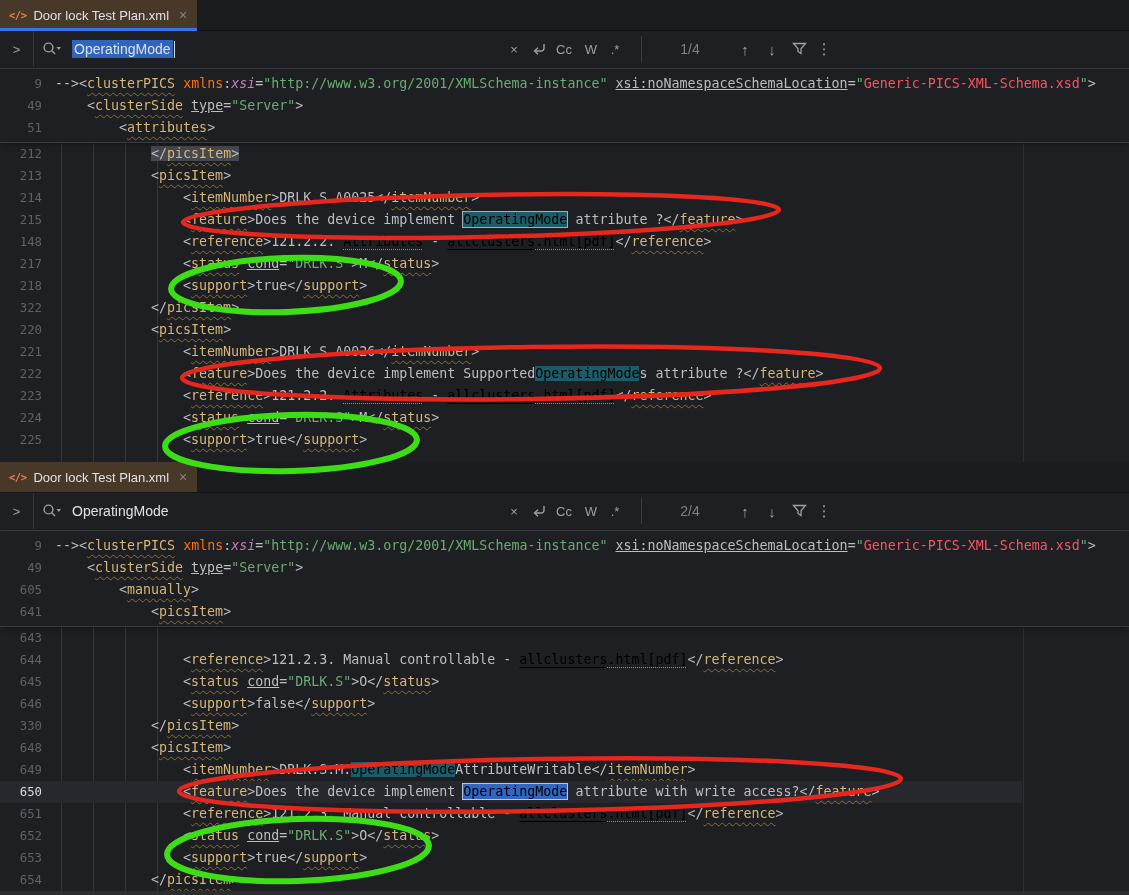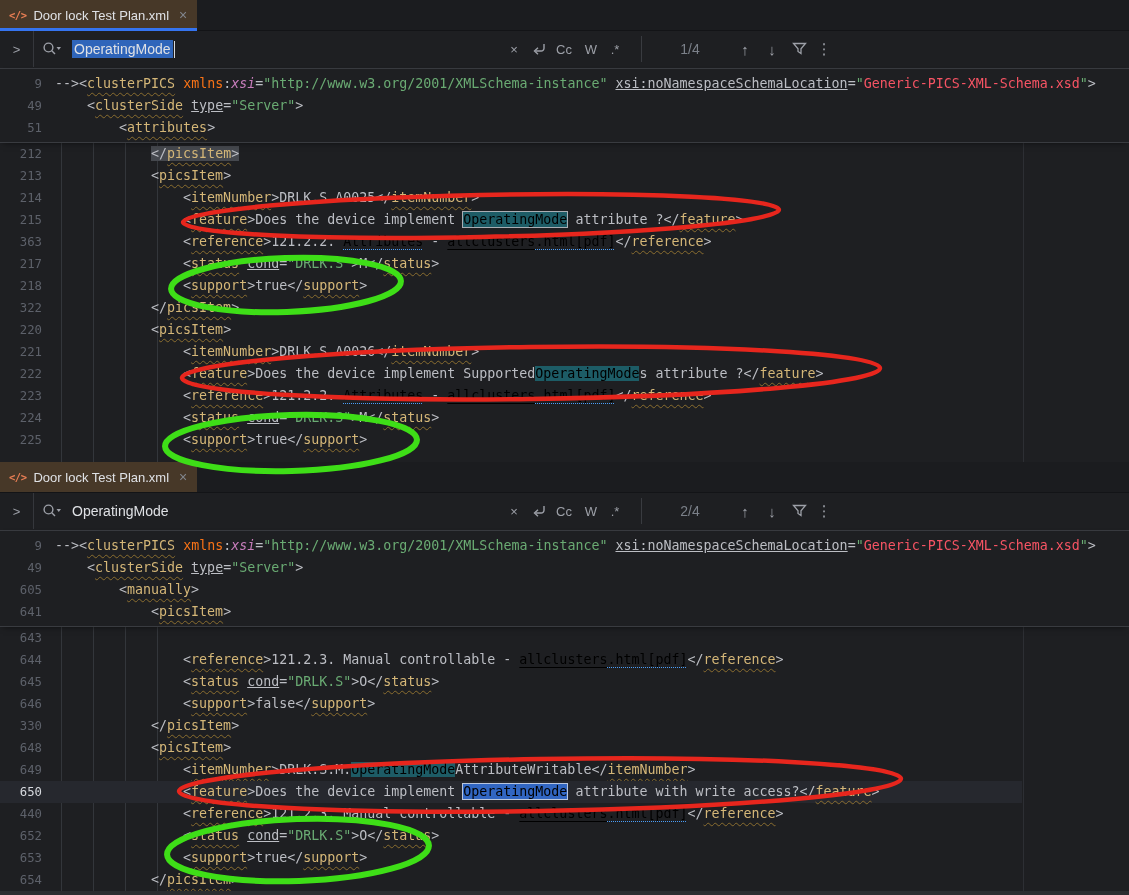--- a/index.html
+++ b/index.html
@@ -132,21 +132,21 @@
           </div>
           <div class="row">
             <span class="ln">214</span>
             <span class="ct"><span class="sp">                &lt;</span><span class="stag">itemNumber</span><span class="sp">&gt;DRLK.S.A0025&lt;/</span><span class="stag">itemNumber</span><span class="sp">&gt;</span></span>
           </div>
           <div class="row">
             <span class="ln">215</span>
             <span class="ct"><span class="sp">                &lt;</span><span class="stag">feature</span><span class="sp">&gt;Does the device implement </span><span class="smatchc">OperatingMode</span><span class="sp"> attribute ?&lt;/</span><span class="stag">feature</span><span class="sp">&gt;</span></span>
           </div>
           <div class="row">
-            <span class="ln">363</span>
+            <span class="ln">148</span>
             <span class="ct"><span class="sp">                &lt;</span><span class="stag">reference</span><span class="sp">&gt;121.2.2. </span><span class="slink">Attributes</span><span class="sp"> - </span><span class="swavy">allclusters</span><span class="slink">.html[pdf]</span><span class="sp">&lt;/</span><span class="stag">reference</span><span class="sp">&gt;</span></span>
           </div>
           <div class="row">
             <span class="ln">217</span>
             <span class="ct"><span class="sp">                &lt;</span><span class="stag">status</span><span class="sp"> </span><span class="sattr">cond</span><span class="sp">=</span><span class="sstr">"DRLK.S"</span><span class="sp">&gt;M&lt;/</span><span class="stag">status</span><span class="sp">&gt;</span></span>
           </div>
           <div class="row">
             <span class="ln">218</span>
             <span class="ct"><span class="sp">                &lt;</span><span class="stag">support</span><span class="sp">&gt;true&lt;/</span><span class="stag">support</span><span class="sp">&gt;</span></span>
           </div>
@@ -271,21 +271,21 @@
           </div>
           <div class="row">
             <span class="ln">649</span>
             <span class="ct"><span class="sp">                &lt;</span><span class="stag">itemNumber</span><span class="sp">&gt;DRLK.S.M.</span><span class="smatch">OperatingMode</span><span class="sp">AttributeWritable&lt;/</span><span class="stag">itemNumber</span><span class="sp">&gt;</span></span>
           </div>
           <div class="row cur">
             <span class="ln">650</span>
             <span class="ct"><span class="sp">                &lt;</span><span class="stag">feature</span><span class="sp">&gt;Does the device implement </span><span class="smatchb">OperatingMode</span><span class="sp"> attribute with write access?&lt;/</span><span class="stag">feature</span><span class="sp">&gt;</span></span>
           </div>
           <div class="row">
-            <span class="ln">440</span>
+            <span class="ln">651</span>
             <span class="ct"><span class="sp">                &lt;</span><span class="stag">reference</span><span class="sp">&gt;121.2.3. Manual controllable - </span><span class="swavy">allclusters</span><span class="slink">.html[pdf]</span><span class="sp">&lt;/</span><span class="stag">reference</span><span class="sp">&gt;</span></span>
           </div>
           <div class="row">
             <span class="ln">652</span>
             <span class="ct"><span class="sp">                &lt;</span><span class="stag">status</span><span class="sp"> </span><span class="sattr">cond</span><span class="sp">=</span><span class="sstr">"DRLK.S"</span><span class="sp">&gt;O&lt;/</span><span class="stag">status</span><span class="sp">&gt;</span></span>
           </div>
           <div class="row">
             <span class="ln">653</span>
             <span class="ct"><span class="sp">                &lt;</span><span class="stag">support</span><span class="sp">&gt;true&lt;/</span><span class="stag">support</span><span class="sp">&gt;</span></span>
           </div>

